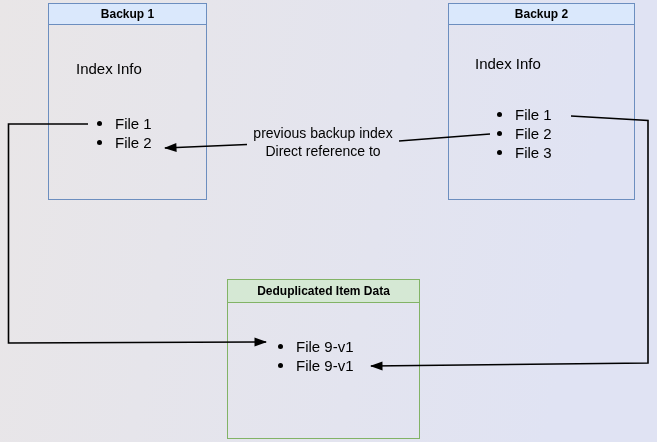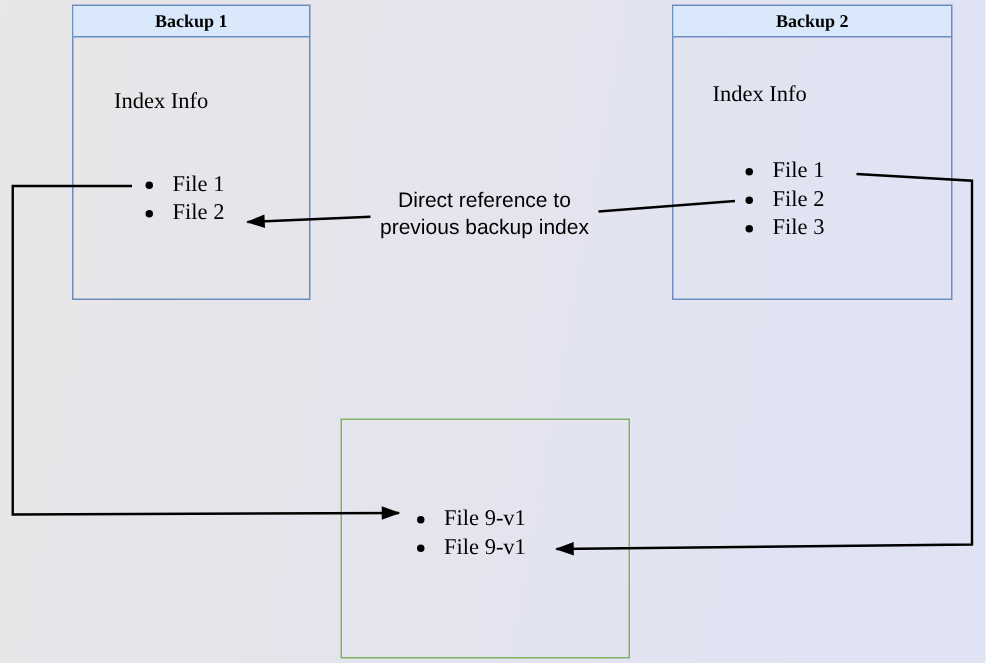--- a/index.html
+++ b/index.html
@@ -37,21 +37,20 @@
     stroke-width: 1.6;
     fill: none;
   }
   .arrowhead-shape { fill: var(--arrow); }
 
   .node {
     position: absolute;
     border: 1px solid;
     background: transparent;
     z-index: 1;
-    font-family: Liberation Serif, serif;
   }
   .node.blue  { border-color: var(--blue-stroke); }
   .node.green { border-color: var(--green-stroke); }
 
   .node-header {
     position: absolute;
     left: 0; top: 0; right: 0;
     border-bottom: 1px solid;
     text-align: center;
     font-weight: bold;
@@ -153,30 +152,33 @@
         <span>File 2</span>
       </div>
       <div class="file-row">
         <span class="dot"></span>
         <span>File 3</span>
       </div>
     </div>
   </div>
 
   <div id="dedup" class="node green">
+    <div class="node-header">
+      <span>Deduplicated Item Data</span>
+    </div>
     <div class="file-list">
       <div class="file-row">
         <span class="dot"></span>
         <span>File 9-v1</span>
       </div>
       <div class="file-row">
         <span class="dot"></span>
         <span>File 9-v1</span>
       </div>
     </div>
   </div>
 
   <div class="annotation">
+    <div>previous backup index</div>
     <div>Direct reference to</div>
-    <div>previous backup index</div>
   </div>
 
 </div>
 
 </body></html>

